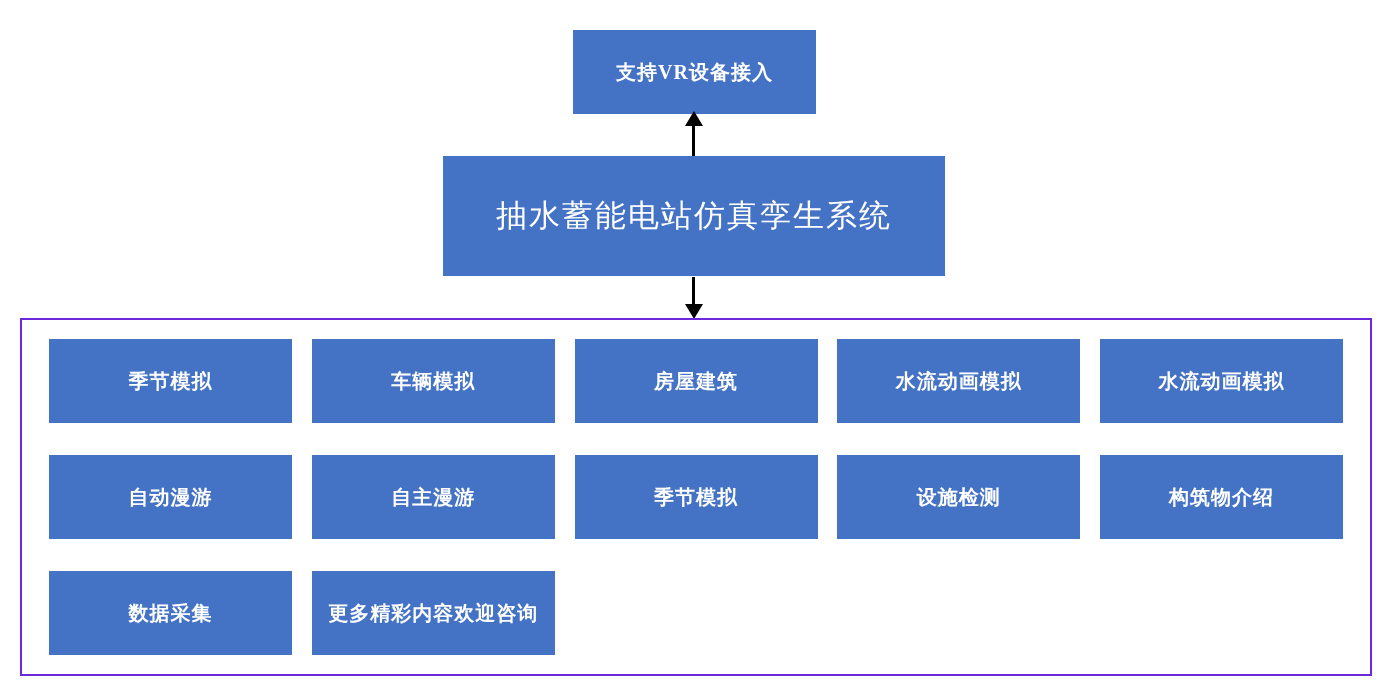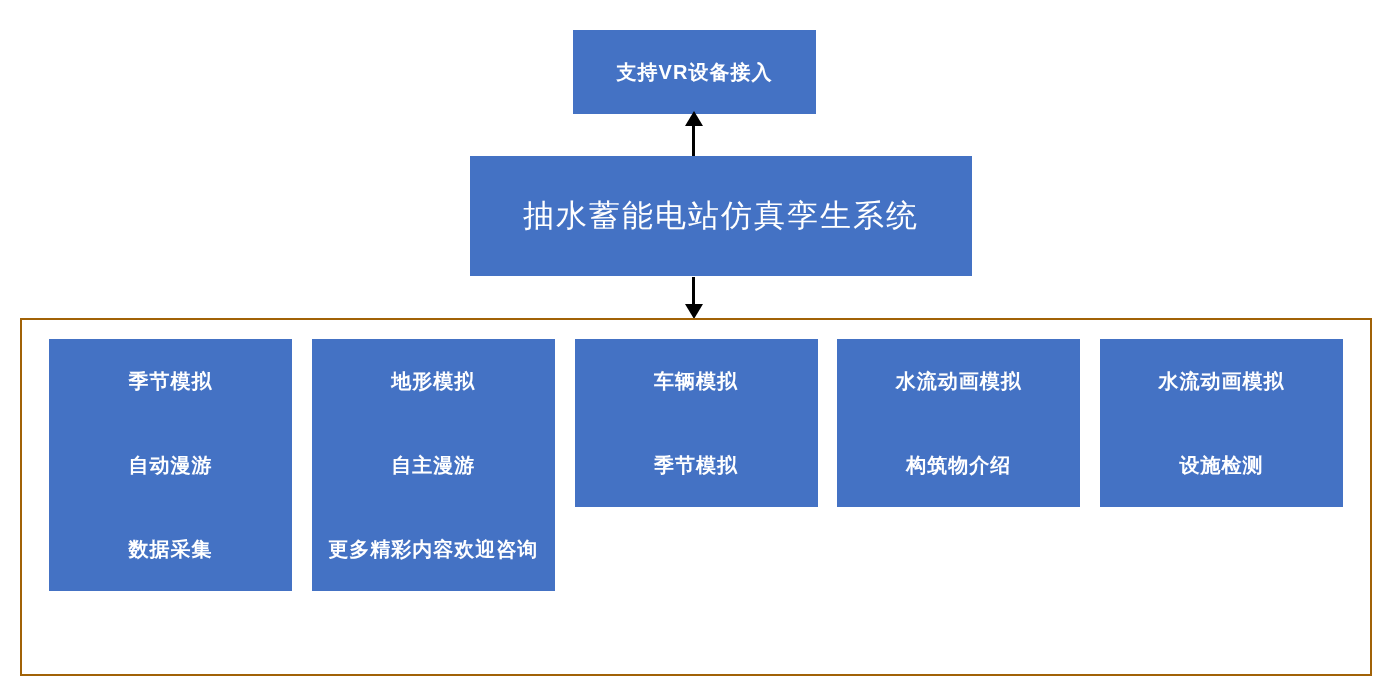--- a/index.html
+++ b/index.html
@@ -8,41 +8,42 @@
     height: 690px;
     background: #ffffff;
     font-family: "Liberation Sans", "DejaVu Sans", sans-serif;
     position: relative;
     overflow: hidden;
   }
   .canvas {
     position: relative;
     width: 1221px;
     height: 690px;
+    font-family: Liberation Serif, serif;
   }
   .blue-box {
     position: absolute;
     background: #4472C4;
     color: #ffffff;
     display: flex;
     align-items: center;
     justify-content: center;
     text-align: center;
   }
   .vr-box {
     left: 573px;
     top: 30px;
     width: 243px;
     height: 84px;
     font-size: 20px;
     font-weight: 700;
     letter-spacing: 1px;
   }
   .main-box {
-    left: 470px;
+    left: 443px;
     top: 156px;
     width: 502px;
     height: 120px;
     font-size: 31px;
     font-weight: 400;
     letter-spacing: 2px;
   }
   .arrow-line {
     position: absolute;
     width: 3px;
@@ -67,25 +68,26 @@
     top: 304px;
     border-top: 15px solid #000000;
   }
   .modules-container {
     position: absolute;
     left: 20px;
     top: 318px;
     width: 1352px;
     height: 358px;
     background: #ffffff;
-    border: 2px solid #a16207;
+    border: 2px solid #6d28d9;
     display: grid;
     grid-template-columns: repeat(5, 243px);
     grid-auto-rows: 84px;
     justify-content: space-between;
+    row-gap: 32px;
     padding: 19px 27px 21px 27px;
   }
   .module-box {
     background: #4472C4;
     color: #ffffff;
     display: flex;
     align-items: center;
     justify-content: center;
     text-align: center;
     font-size: 20px;
@@ -112,26 +114,26 @@
 
   <div class="blue-box main-box">
     <span>抽水蓄能电站仿真孪生系统</span>
   </div>
 
   <div class="arrow-line down-line"></div>
   <div class="arrow-head down-head"></div>
 
   <div class="modules-container">
     <div class="module-box">季节模拟</div>
-    <div class="module-box">地形模拟</div>
     <div class="module-box">车辆模拟</div>
+    <div class="module-box">房屋建筑</div>
     <div class="module-box">水流动画模拟</div>
     <div class="module-box">水流动画模拟</div>
     <div class="module-box">自动漫游</div>
     <div class="module-box">自主漫游</div>
     <div class="module-box">季节模拟</div>
+    <div class="module-box">设施检测</div>
     <div class="module-box">构筑物介绍</div>
-    <div class="module-box">设施检测</div>
     <div class="module-box">数据采集</div>
     <div class="module-box">更多精彩内容欢迎咨询</div>
   </div>
 
 </div>
 
 </body></html>

